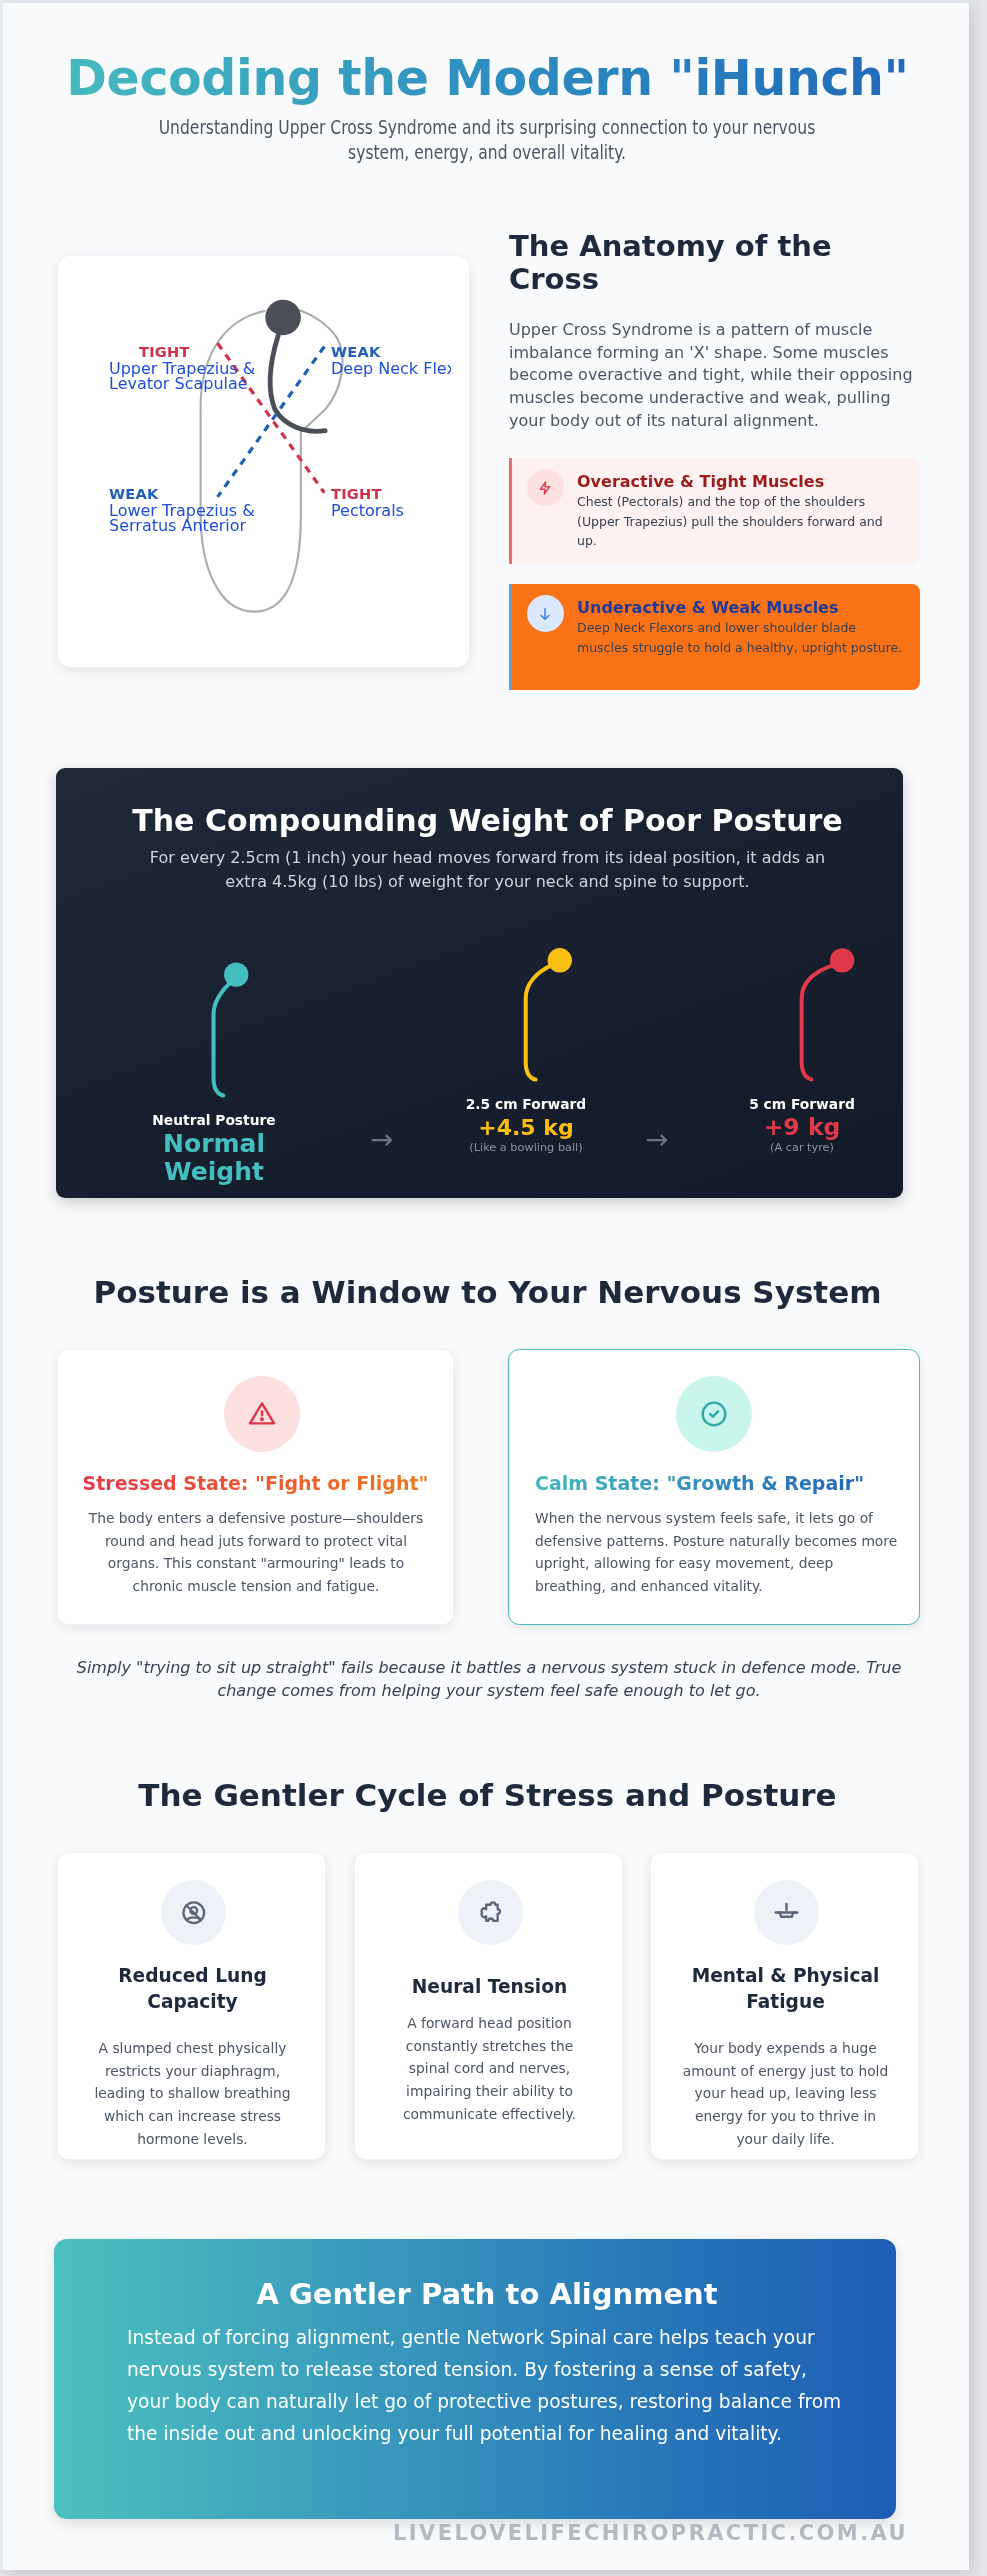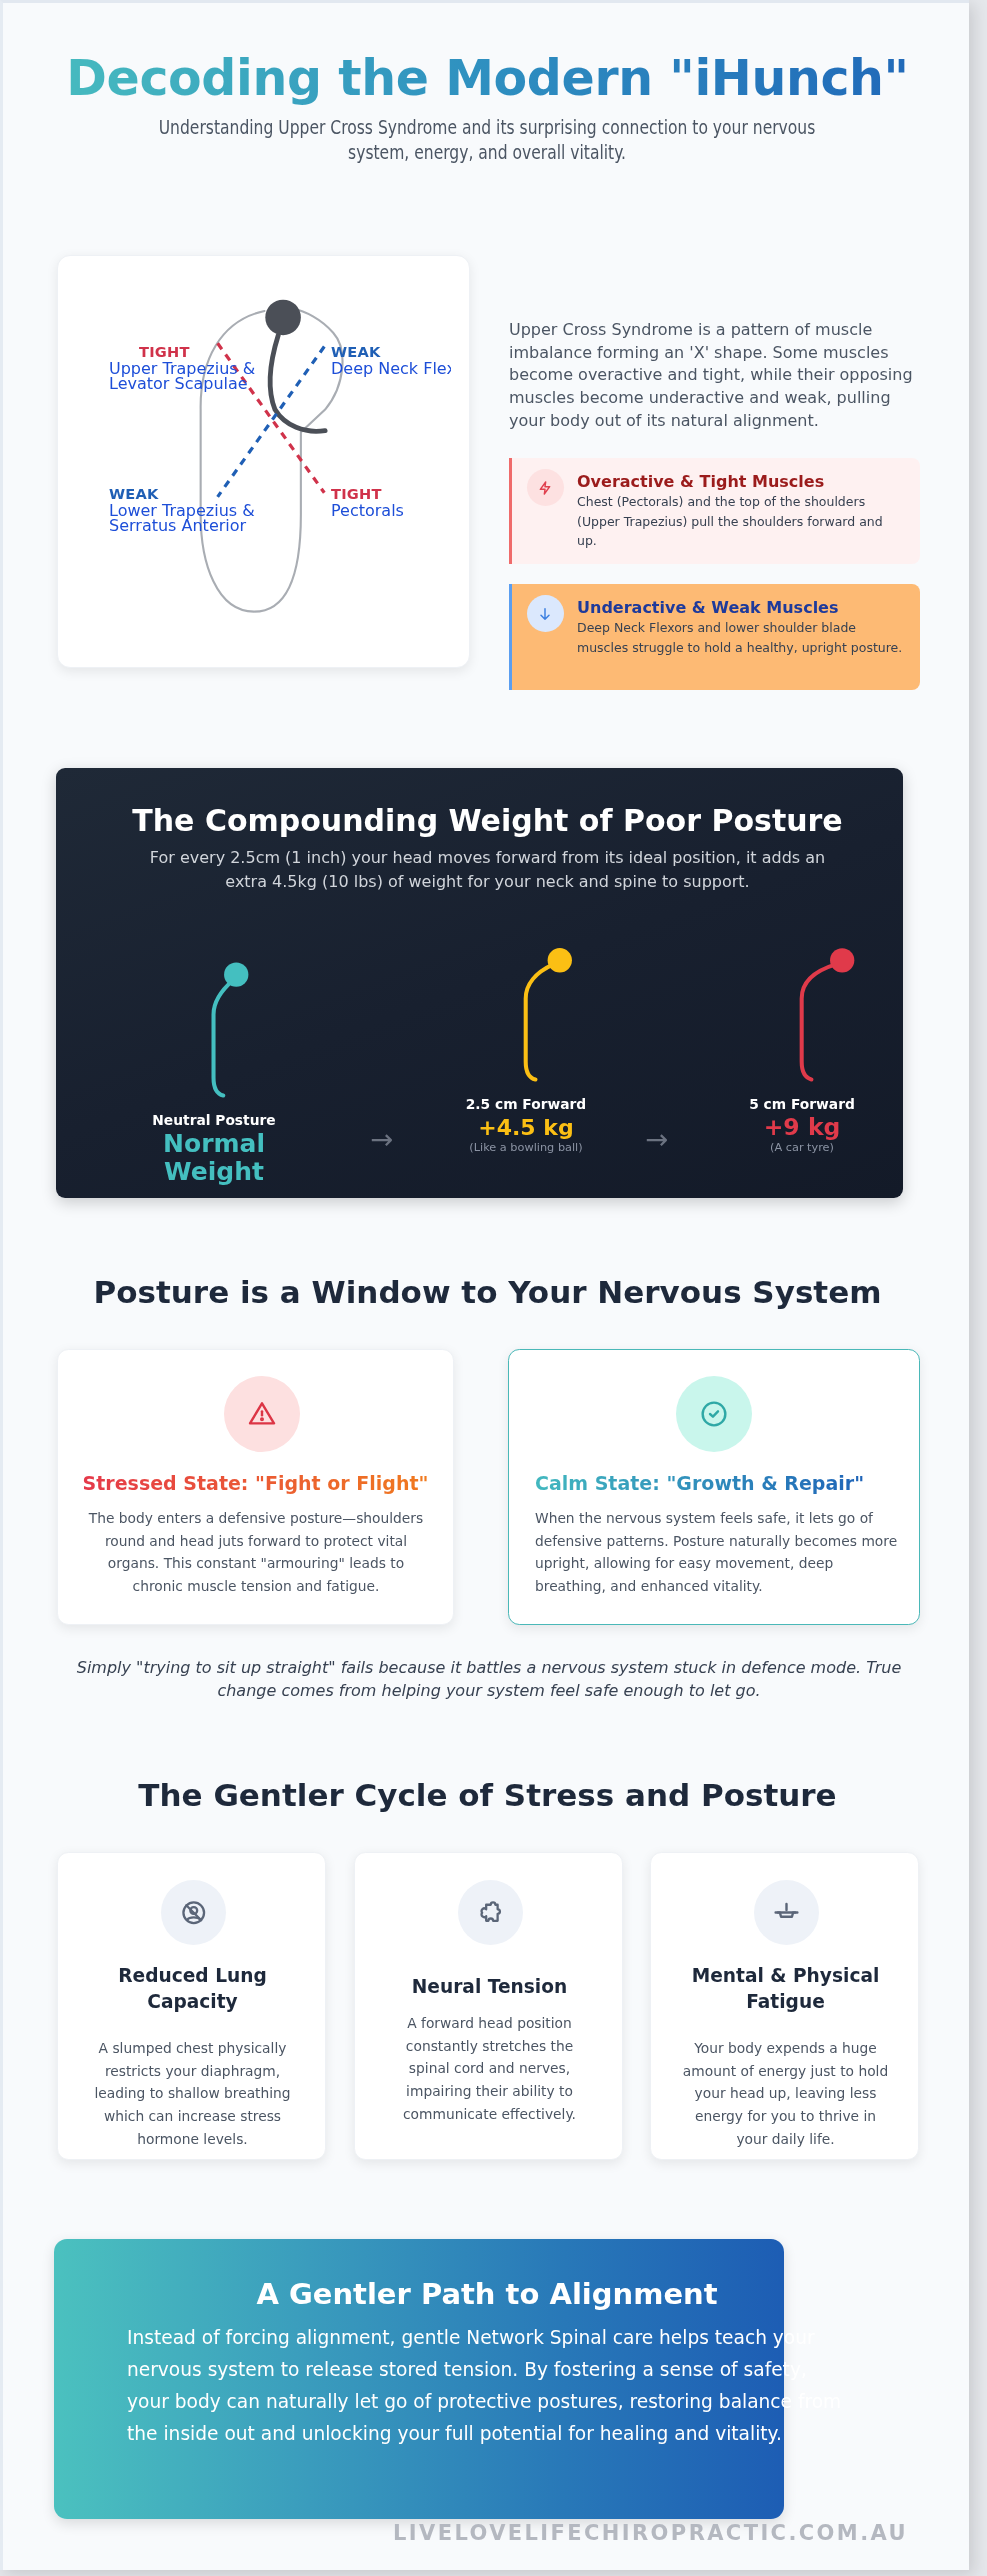--- a/index.html
+++ b/index.html
@@ -44,21 +44,21 @@
   }
   .anat-text {
     position: absolute; left: 506px; top: 316px; width: 413px;
     font-size: 16px; line-height: 22.7px; color: #4b5563;
   }
   .callout {
     position: absolute; left: 506px; width: 411px; border-radius: 0 8px 8px 0;
     padding: 14.6px 16px 11.3px 65px;
   }
   .callout.red { top: 455px; height: 106px; background: #fef1f1; border-left: 3.2px solid #ef6b6b; }
-  .callout.blue { top: 581px; height: 106px; background: #fdba74; border-left: 3.2px solid #5b9ef0; }
+  .callout.blue { top: 581px; height: 106px; background: #f97316; border-left: 3.2px solid #5b9ef0; }
   .callout .ic {
     position: absolute; left: 14.6px; top: 11.3px; width: 37px; height: 37px; border-radius: 50%;
     display: flex; align-items: center; justify-content: center;
   }
   .callout.red .ic { background: #fde1e1; }
   .callout.blue .ic { background: #dbe8fd; }
   .callout h3 { font-size: 16px; line-height: 18px; font-weight: bold; margin-top: 0; }
   .callout.red h3 { color: #9b1c1c; }
   .callout.blue h3 { color: #1e3a9b; }
   .callout p { font-size: 12.5px; line-height: 19.4px; color: #374151; margin-top: 1.6px; }
@@ -129,21 +129,21 @@
   .cy-card h3 {
     position: absolute; top: 110px; left: 24px; width: 221px; font-size: 18.6px; line-height: 26px;
     font-weight: bold; color: #1e293b;
   }
   .cy-card p {
     position: absolute; left: 29px; width: 211px; font-size: 13.8px; line-height: 22.7px; color: #4b5563;
   }
 
   
   .cta {
-    position: absolute; left: 51px; top: 2236px; width: 730px; height: 280px; border-radius: 13px;
+    position: absolute; left: 51px; top: 2236px; width: 842px; height: 280px; border-radius: 13px;
     background: linear-gradient(90deg, #4bc1bf 0%, #3a9cbd 35%, #2878b8 70%, #1d5db4 100%);
     box-shadow: 0 4.9px 13px rgba(0,0,0,0.12);
   }
   .cta h2 {
     position: absolute; left: 0; width: 866px; top: 37px; text-align: center;
     color: #fff; font-size: 29px; line-height: 36px; font-weight: bold;
   }
   .cta p {
     position: absolute; left: 73px; width: 720px; top: 83px; 
     color: #fff; font-size: 18.6px; line-height: 32px;
@@ -184,20 +184,21 @@
     <div class="lbl" style="left:273px; top:106px; width:120px; overflow:hidden;">Deep Neck Flexors</div>
 
     <div class="lbl-head weak" style="left:51px; top:229px;">WEAK</div>
     <div class="lbl" style="left:51px; top:248px;">Lower Trapezius &amp;</div>
     <div class="lbl" style="left:51px; top:263px;">Serratus Anterior</div>
 
     <div class="lbl-head tight" style="left:273px; top:229px;">TIGHT</div>
     <div class="lbl" style="left:273px; top:248px;">Pectorals</div>
   </div>
 
+  <h2 class="anat-title">The Anatomy of the Cross</h2>
   <p class="anat-text">Upper Cross Syndrome is a pattern of muscle imbalance forming an 'X' shape. Some muscles become overactive and tight, while their opposing muscles become underactive and weak, pulling your body out of its natural alignment.</p>
 
   <div class="callout red">
     <span class="ic">
       <svg width="16" height="16" viewBox="0 0 24 24" fill="none" stroke="#e0414f" stroke-width="2.2" stroke-linejoin="round">
           <path d="M13 3 L5 14 H12 L11 21 L19 10 H12 Z"></path>
         </svg>
     </span>
     <h3>Overactive &amp; Tight Muscles</h3>
     <p>Chest (Pectorals) and the top of the shoulders (Upper Trapezius) pull the shoulders forward and up.</p>

